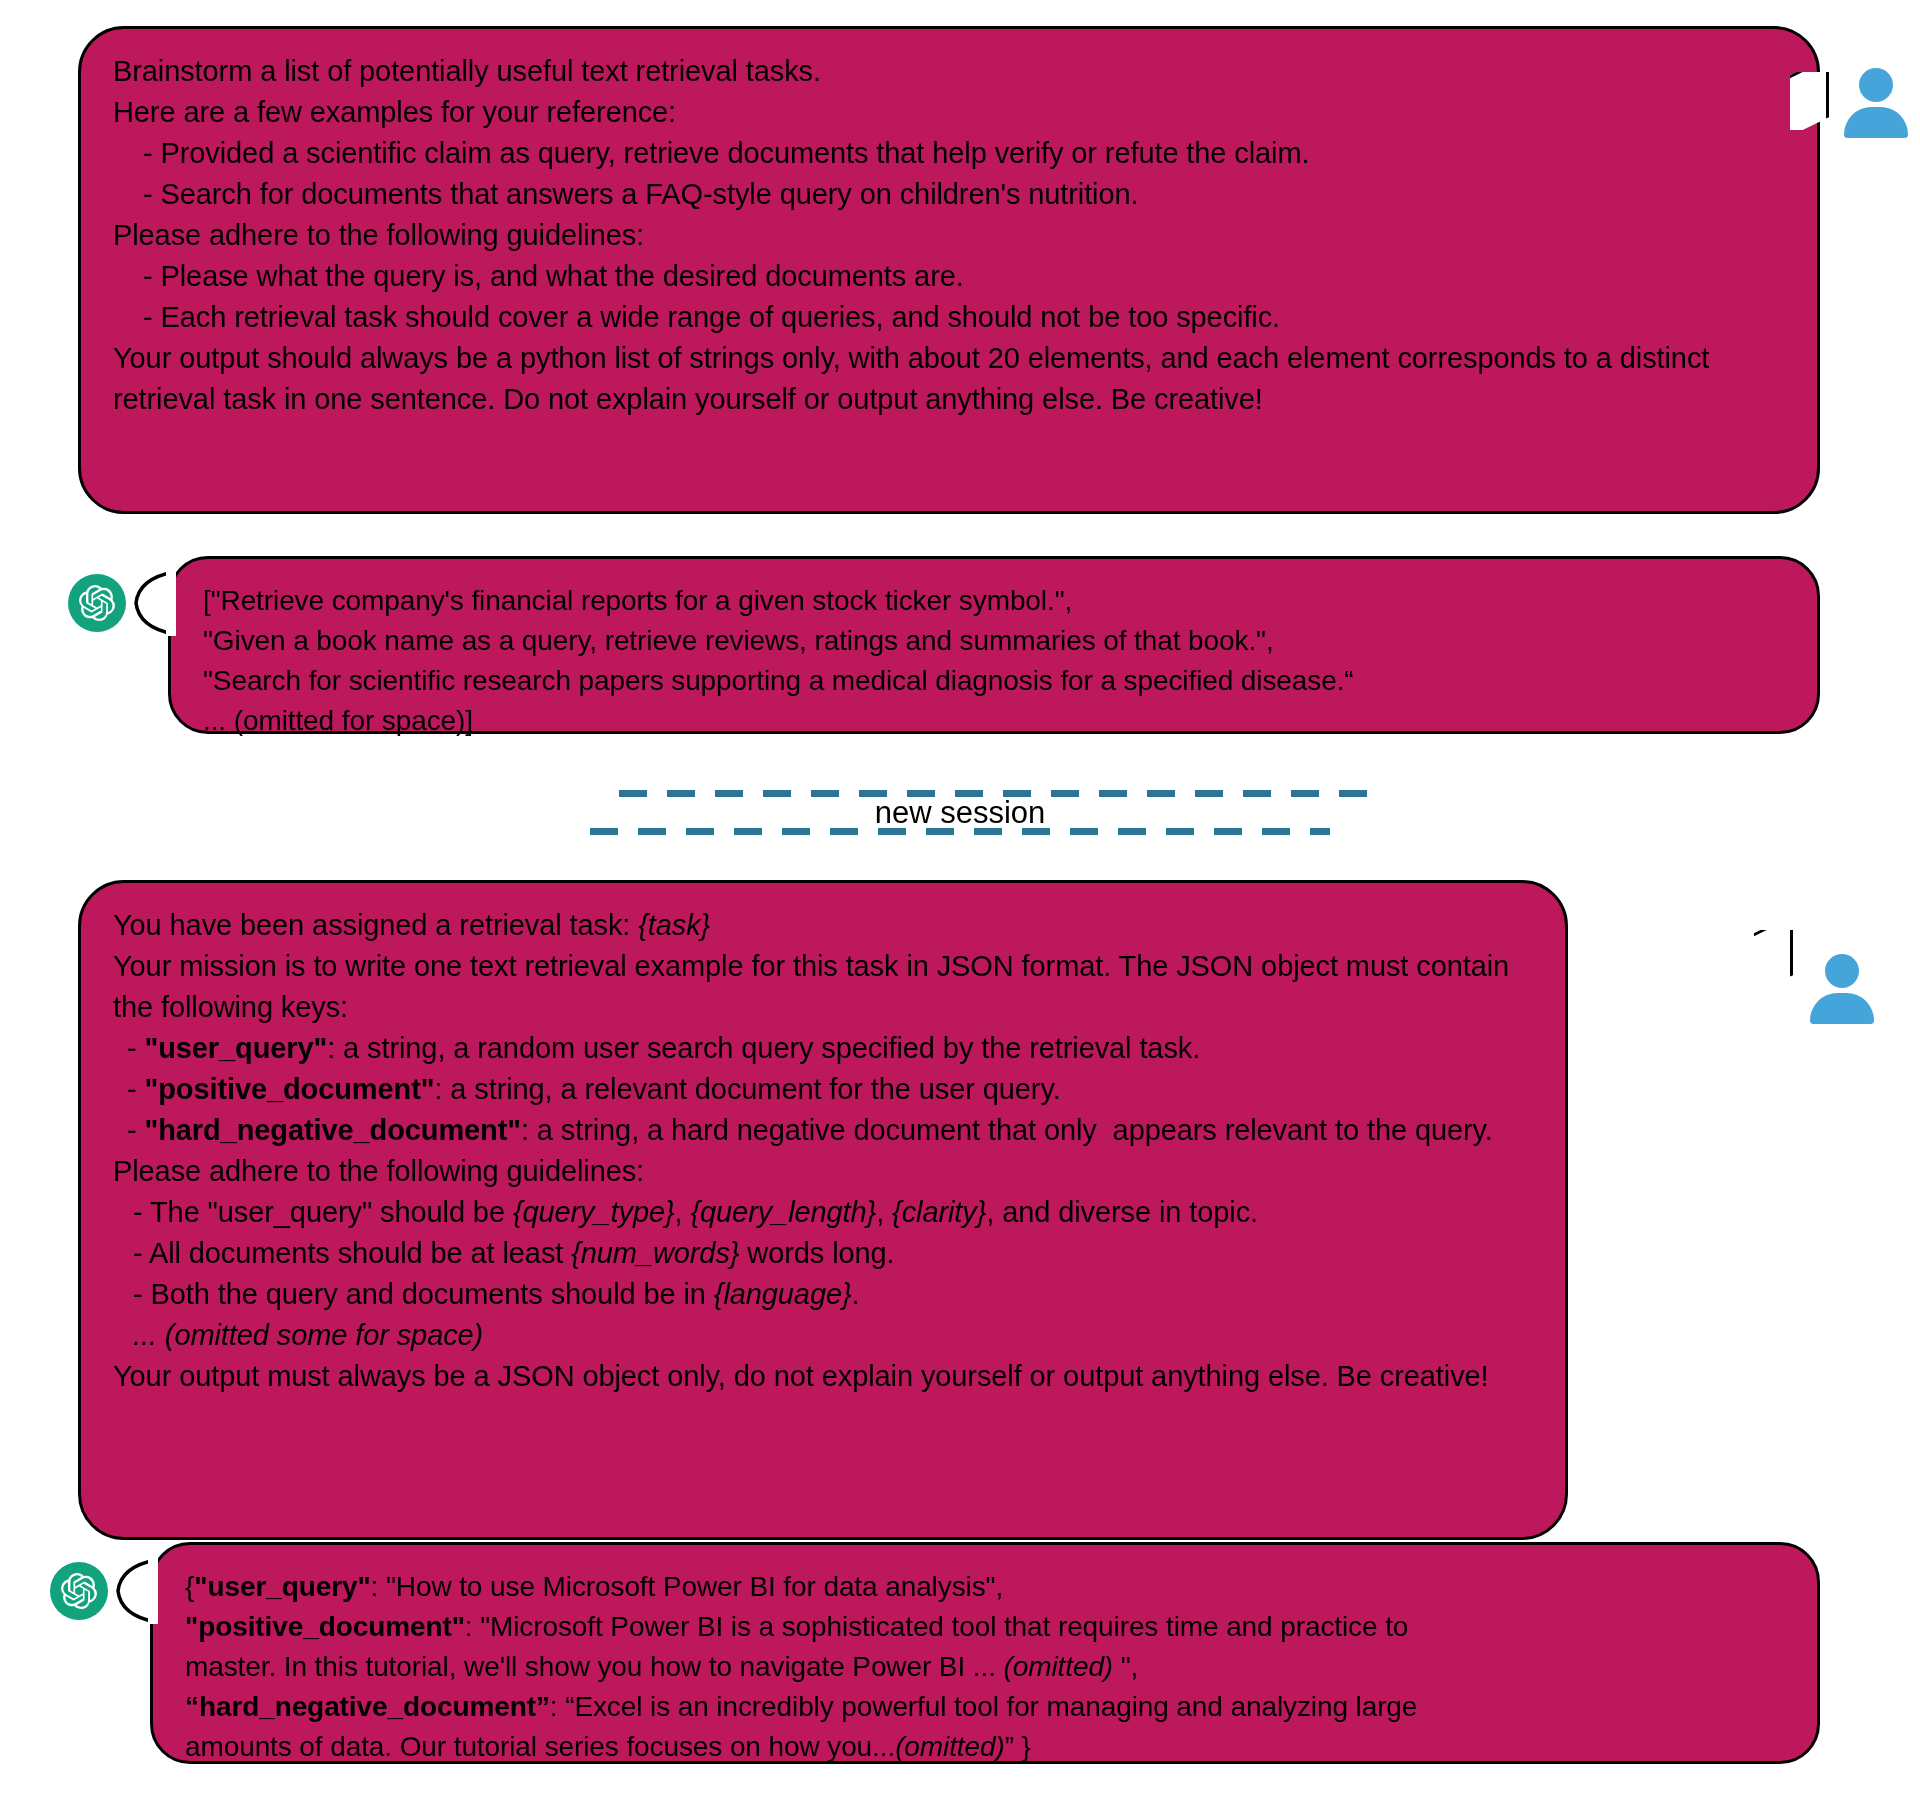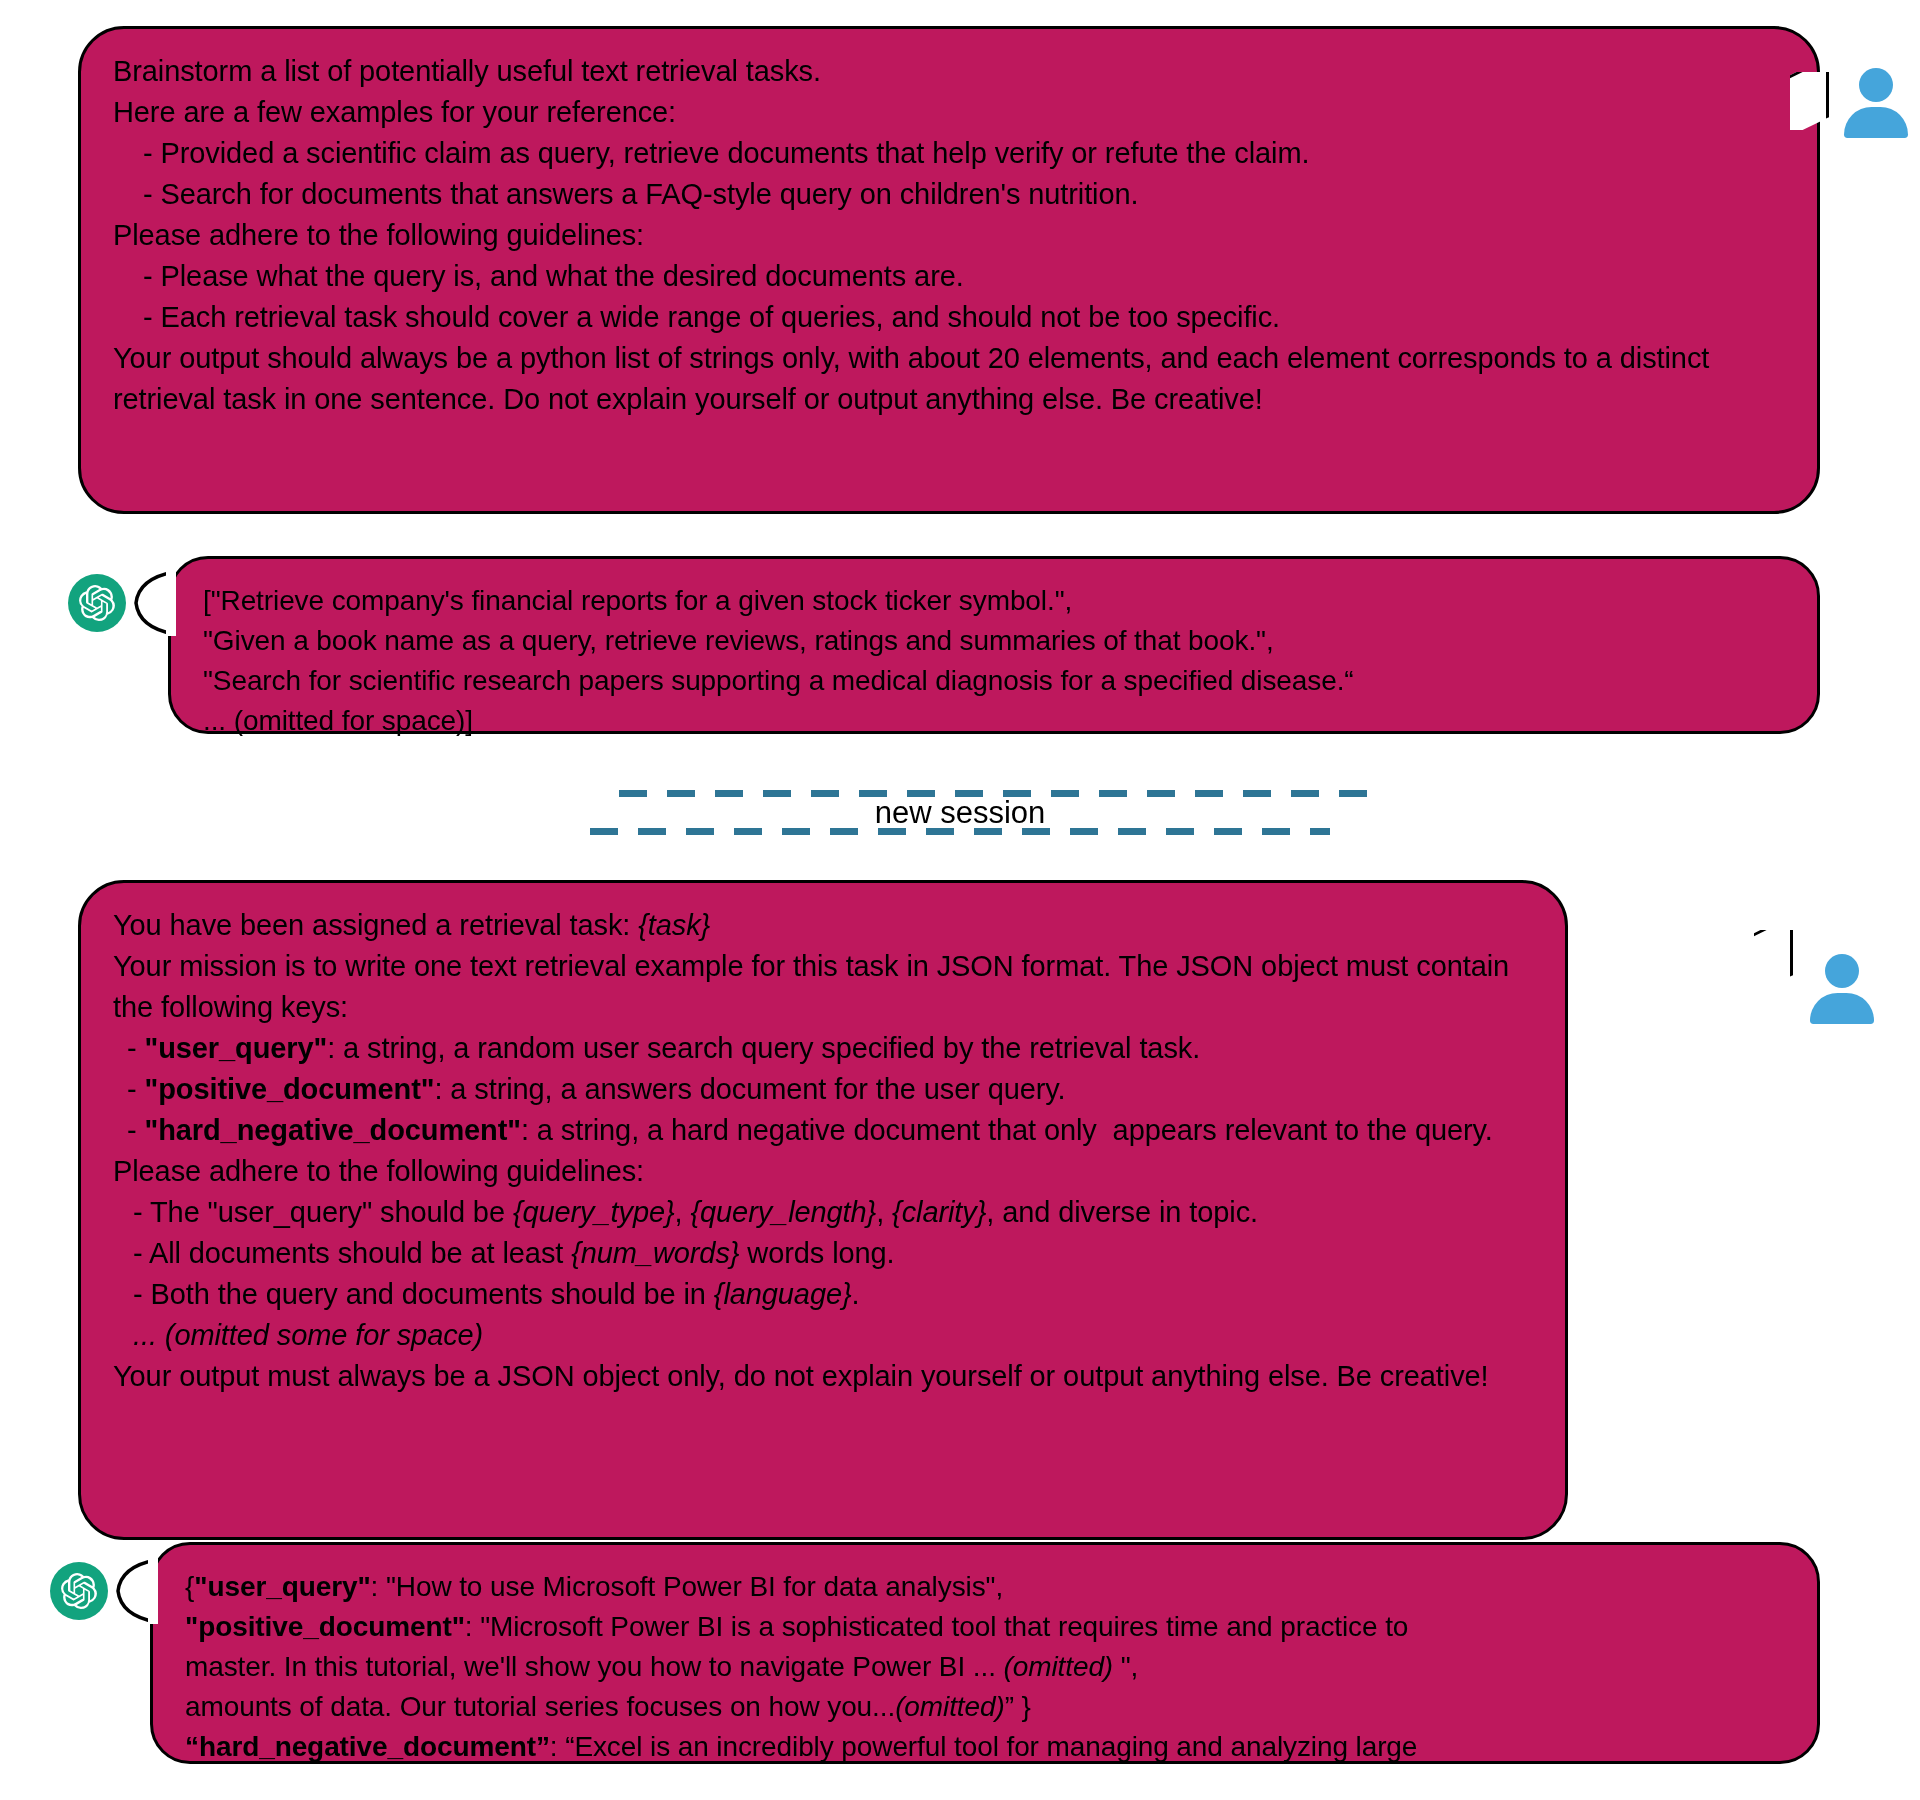--- a/index.html
+++ b/index.html
@@ -195,42 +195,42 @@
   <div class="divider" style="left:0px; top:790px;">
     <div class="dash-run" style="width:760px; margin-left:78px;"></div>
     <div class="divider-label">new session</div>
     <div class="dash-run" style="width:740px;"></div>
   </div>
 
   <div class="bubble user-bubble" style="left:78px; top:880px; width:1490px; height:660px;">
     <div class="line"><span>You have been assigned a retrieval task: </span><i>{task}</i></div>
     <div class="line ital">Your mission is to write one text retrieval example for this task in JSON format. The JSON object must contain the following keys:</div>
     <div class="line indent-sm"><span>- </span><b>"user_query"</b><span>: a string, a random user search query specified by the retrieval task.</span></div>
-    <div class="line indent-sm"><span>- </span><b>"positive_document"</b><span>: a string, a answers document for the user query.</span></div>
+    <div class="line indent-sm"><span>- </span><b>"positive_document"</b><span>: a string, a relevant document for the user query.</span></div>
     <div class="line indent-sm"><span>- </span><b>"hard_negative_document"</b><span>: a string, a hard negative document that only  appears relevant to the query.</span></div>
     <div class="line ital">Please adhere to the following guidelines:</div>
     <div class="line indent2"><span>- The "user_query" should be </span><i>{query_type}</i><span>, </span><i>{query_length}</i><span>, </span><i>{clarity}</i><span>, and diverse in topic.</span></div>
     <div class="line indent2"><span>- All documents should be at least </span><i>{num_words}</i><span> words long.</span></div>
     <div class="line indent2"><span>- Both the query and documents should be in </span><i>{language}</i><span>.</span></div>
     <div class="line indent2"><i>... (omitted some for space)</i></div>
     <div class="line">Your output must always be a JSON object only, do not explain yourself or output anything else. Be creative!</div>
   </div>
   <div class="tail-user" style="left:1754px; top:930px;"></div>
 
   <div class="avatar-user" style="left:1806px; top:952px;">
     <div class="head"></div>
     <div class="body"></div>
   </div>
 
   <div class="bubble bot-bubble" style="left:150px; top:1542px; width:1670px; height:222px;">
     <div class="bot-line"><span>{</span><b>"user_query"</b><span>: "How to use Microsoft Power BI for data analysis",</span></div>
     <div class="bot-line"><b>"positive_document"</b><span>: "Microsoft Power BI is a sophisticated tool that requires time and practice to</span></div>
     <div class="bot-line"><span>master. In this tutorial, we'll show you how to navigate Power BI ... </span><i>(omitted)</i><span> ",</span></div>
+    <div class="bot-line"><b>“hard_negative_document”</b><span>: “Excel is an incredibly powerful tool for managing and analyzing large</span></div>
     <div class="bot-line"><span>amounts of data. Our tutorial series focuses on how you...</span><i>(omitted)</i><span>” }</span></div>
-    <div class="bot-line"><b>“hard_negative_document”</b><span>: “Excel is an incredibly powerful tool for managing and analyzing large</span></div>
   </div>
   <div class="tail-bot" style="left:114px; top:1558px;">
     <svg width="44" height="66" viewBox="0 0 44 66">
       <path d="M42 2 C 20 6, 6 16, 4 33 C 6 50, 20 60, 42 64" fill="#ffffff" stroke="#000000" stroke-width="3.5" stroke-linecap="round"></path>
       <rect x="34" y="0" width="12" height="66" fill="#ffffff"></rect>
     </svg>
   </div>
 
   <div class="avatar-bot" style="left:50px; top:1562px;">
     <svg width="36" height="36" viewBox="0 0 24 24">

